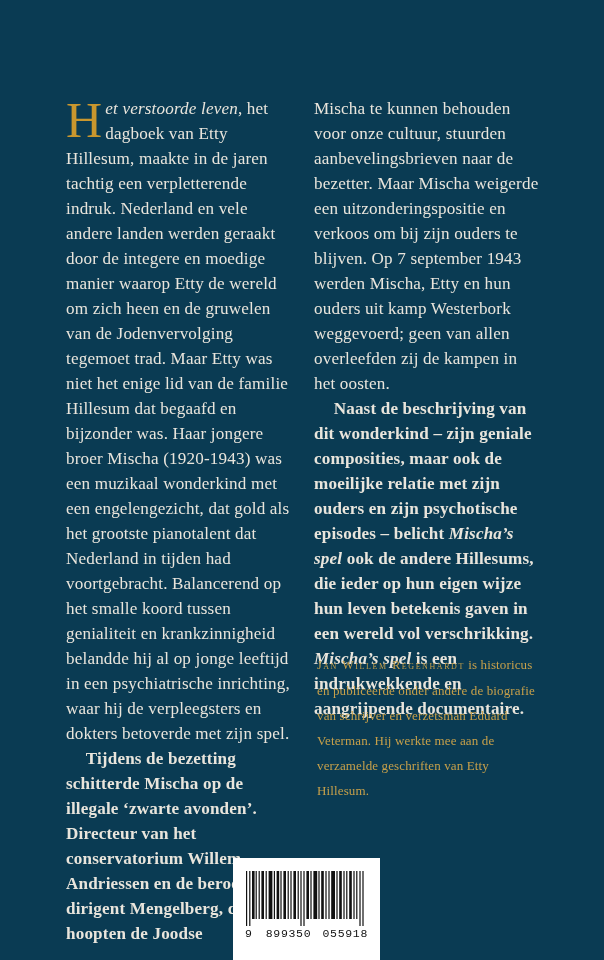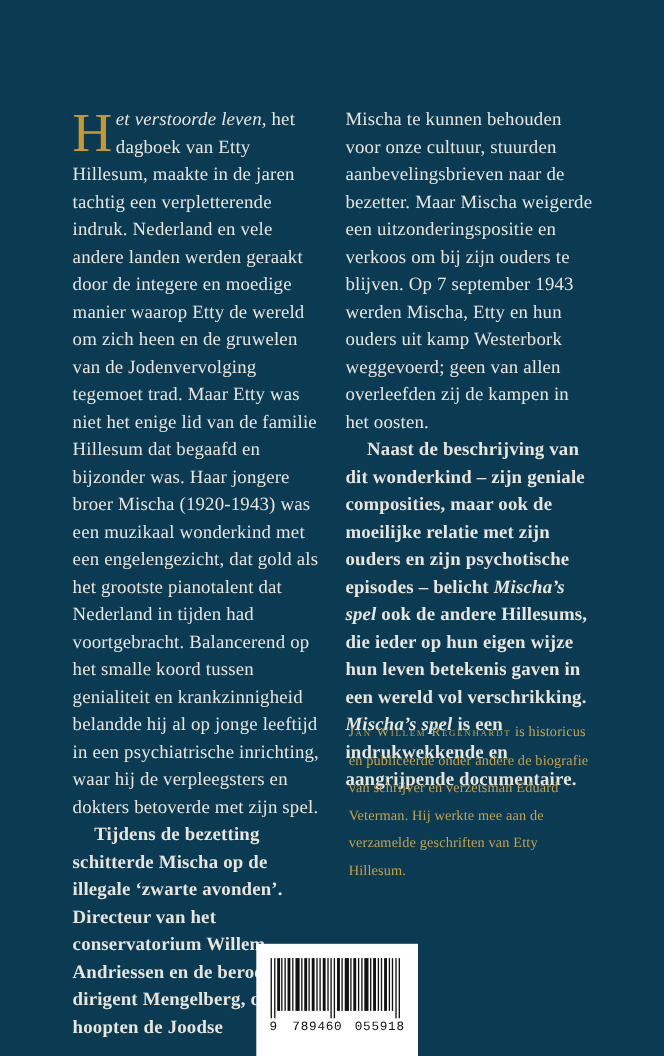--- a/index.html
+++ b/index.html
@@ -182,18 +182,18 @@
         <rect x="102.2" y="0" width="1.2" height="48"></rect>
         <rect x="105.2" y="0" width="2.6" height="48"></rect>
         <rect x="109.4" y="0" width="1.2" height="48"></rect>
         <rect x="112.2" y="0" width="1.2" height="48"></rect>
         <rect x="115.4" y="0" width="1.2" height="55"></rect>
         <rect x="118.4" y="0" width="1.2" height="55"></rect>
       </g>
     </svg>
     <div id="barcode-digits">
       <span class="d-lead">9</span>
-      <span>789460</span>
+      <span>899350</span>
       <span>055918</span>
     </div>
   </div>
 
 </div>
 
 </body></html>

